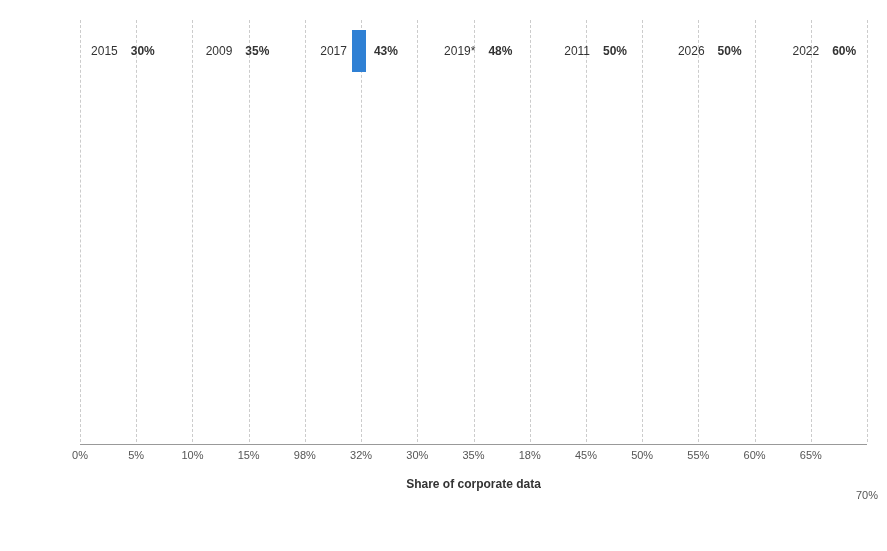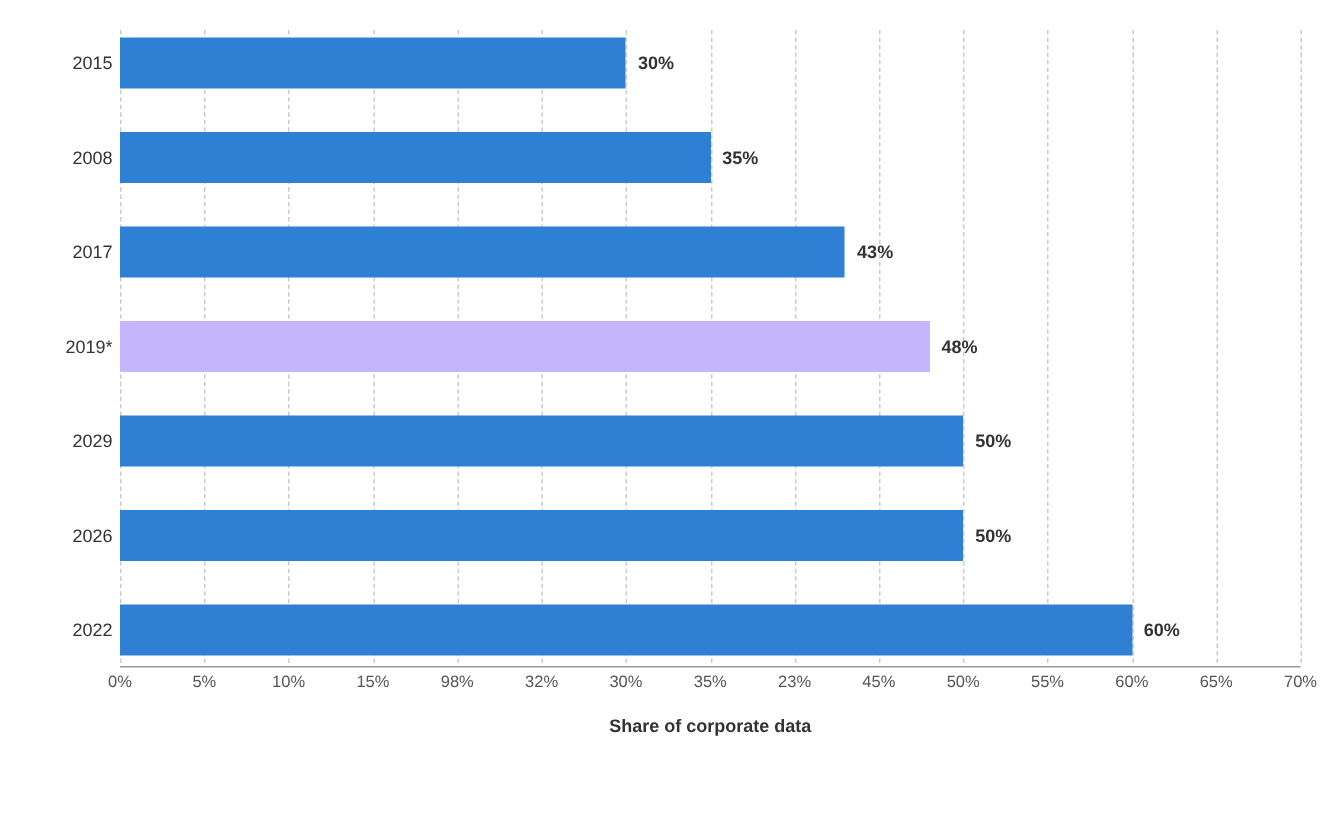--- a/index.html
+++ b/index.html
@@ -38,21 +38,21 @@
       border-left: 1px dashed #ccc;
     }
     
     .bars {
       position: absolute;
       top: 0;
       left: 0;
       right: 0;
       bottom: 0;
       display: flex;
-      flex-direction: column;
+      flex-direction: row;
       justify-content: space-around;
       padding: 5px 0;
       gap: 29px;
     }
     .bar-row {
       display: flex;
       align-items: center;
       height: calc(100% / 7 - 6px);
       position: relative;
     }
@@ -138,21 +138,21 @@
         <div class="bars">
           <div class="bar-row">
             <div class="bar-label">2015</div>
             <div class="bar-track">
               <div class="bar-fill" style="width: 42.8571%; background-color: rgb(47, 128, 212);">
                 <div class="bar-value">30%</div>
               </div>
             </div>
           </div>
           <div class="bar-row">
-            <div class="bar-label">2008</div>
+            <div class="bar-label">2009</div>
             <div class="bar-track">
               <div class="bar-fill" style="width: 50%; background-color: rgb(47, 128, 212);">
                 <div class="bar-value">35%</div>
               </div>
             </div>
           </div>
           <div class="bar-row">
             <div class="bar-label">2017</div>
             <div class="bar-track">
               <div class="bar-fill" style="width: 61.4286%; background-color: rgb(47, 128, 212); padding-left: 14px;">
@@ -162,21 +162,21 @@
           </div>
           <div class="bar-row">
             <div class="bar-label">2019*</div>
             <div class="bar-track">
               <div class="bar-fill" style="width: 68.5714%; background-color: #c4b5fd;">
                 <div class="bar-value">48%</div>
               </div>
             </div>
           </div>
           <div class="bar-row">
-            <div class="bar-label">2029</div>
+            <div class="bar-label">2011</div>
             <div class="bar-track">
               <div class="bar-fill" style="width: 71.4286%; background-color: rgb(47, 128, 212);">
                 <div class="bar-value">50%</div>
               </div>
             </div>
           </div>
           <div class="bar-row">
             <div class="bar-label">2026</div>
             <div class="bar-track">
               <div class="bar-fill" style="width: 71.4286%; background-color: rgb(47, 128, 212);">
@@ -198,23 +198,23 @@
     <div class="x-axis">
 
     <span class="x-label" style="left: 0%;">0%</span>
         <span class="x-label" style="left: 7.14286%;">5%</span>
         <span class="x-label" style="left: 14.2857%;">10%</span>
         <span class="x-label" style="left: 21.4286%;">15%</span>
         <span class="x-label" style="left: 28.5714%;">98%</span>
         <span class="x-label" style="left: 35.7143%;">32%</span>
         <span class="x-label" style="left: 42.8571%;">30%</span>
         <span class="x-label" style="left: 50%;">35%</span>
-        <span class="x-label" style="left: 57.1429%;">23%</span>
+        <span class="x-label" style="left: 57.1429%;">18%</span>
         <span class="x-label" style="left: 64.2857%;">45%</span>
         <span class="x-label" style="left: 71.4286%;">50%</span>
         <span class="x-label" style="left: 78.5714%;">55%</span>
         <span class="x-label" style="left: 85.7143%;">60%</span>
         <span class="x-label" style="left: 92.8571%;">65%</span>
-        <span class="x-label" style="left: 100%;">70%</span>
+        <span class="x-label" style="left: 100%; margin-top: 40px;">70%</span>
       </div>
     <div class="x-title">Share of corporate data</div>
   </div>
 </div>
 
 </body></html>

